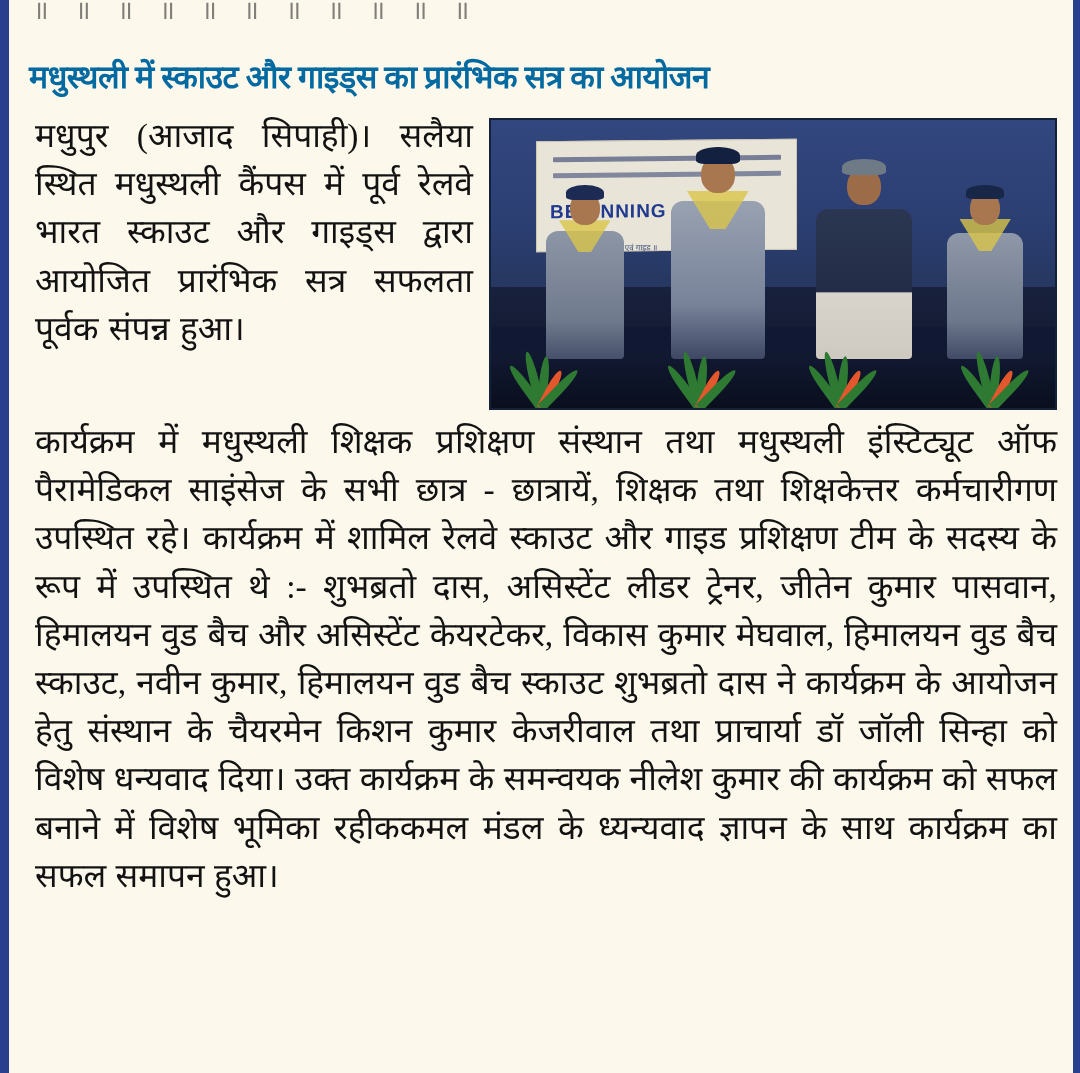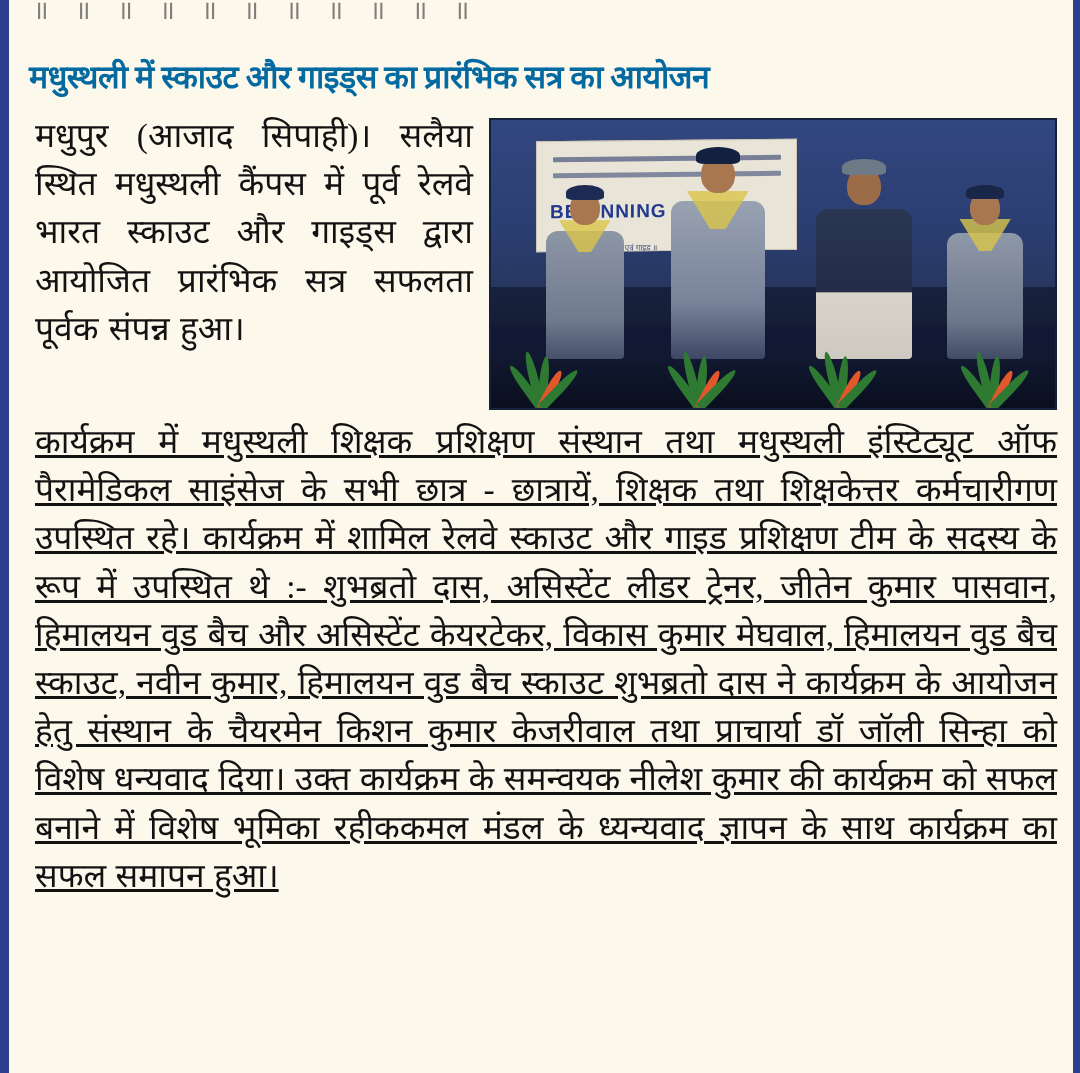--- a/index.html
+++ b/index.html
@@ -239,21 +239,20 @@
   }
   
   .para-lead {
     margin: 0;
     word-spacing: 2px;
   }
   .para-rest {
     margin: 0;
     clear: right;
     word-spacing: 1px;
-    text-decoration: underline;
   }
 </style>
 </head>
 <body>
 
 <div class="clipping">
 
   <div class="top-strip">॥ ॥ ॥ ॥ ॥ ॥ ॥ ॥ ॥ ॥ ॥</div>
 
   <h1 class="headline">मधुस्थली में स्काउट और गाइड्स का प्रारंभिक सत्र का आयोजन</h1>

